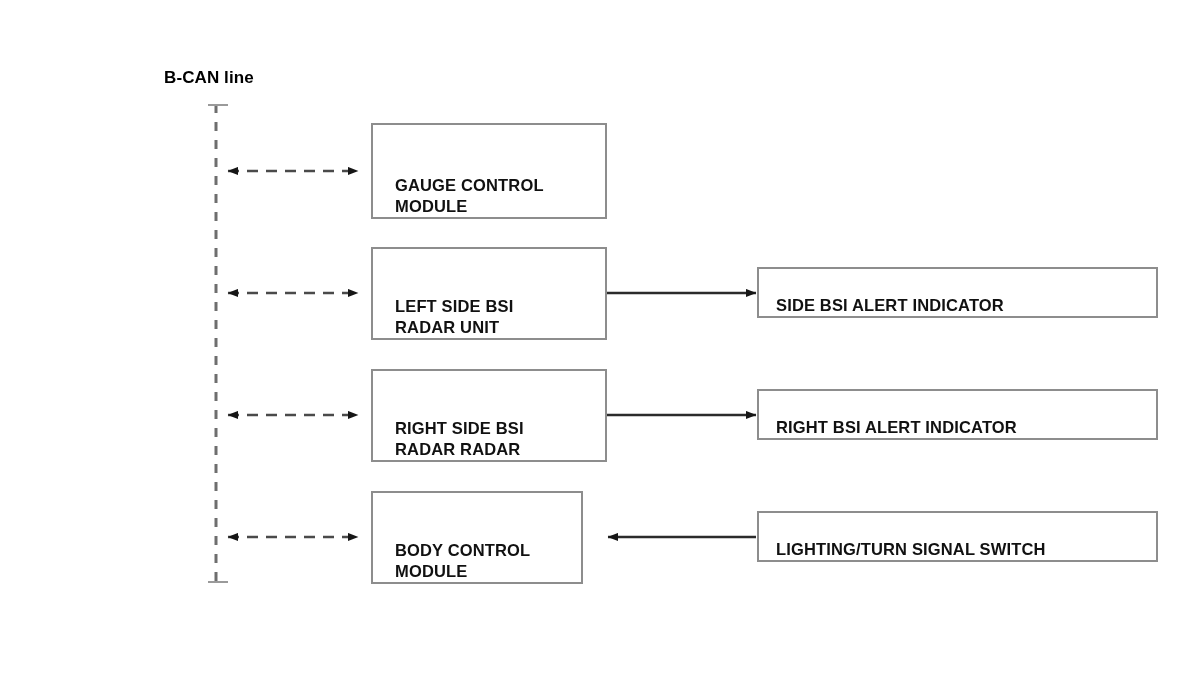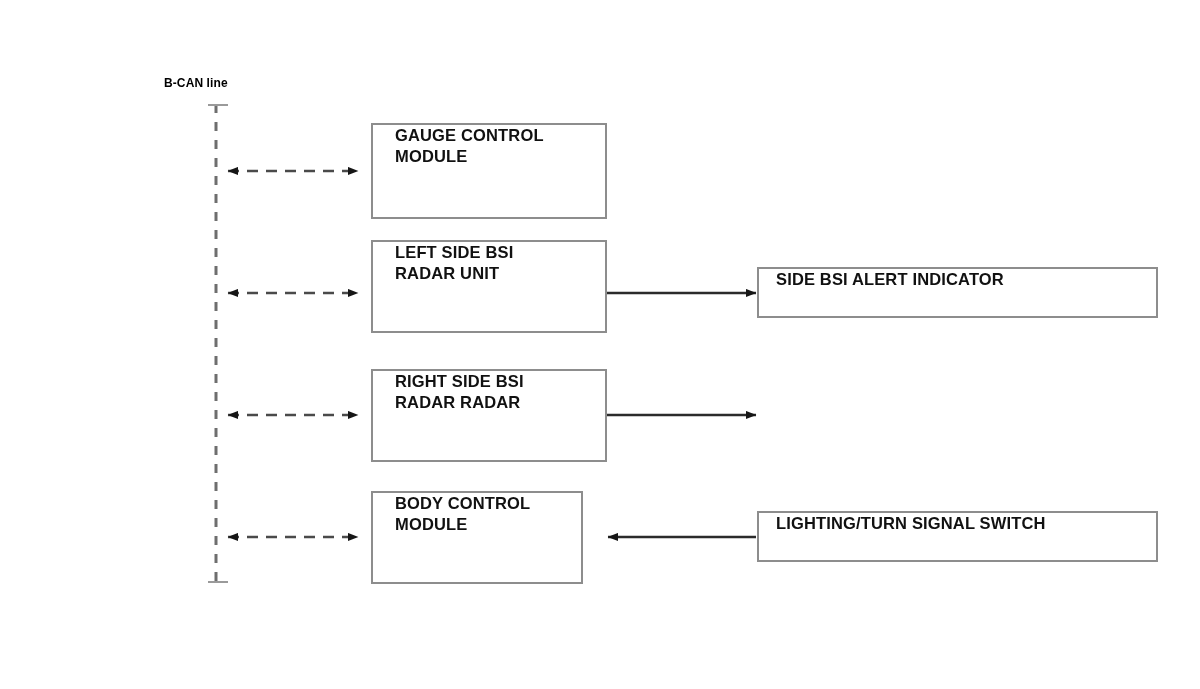--- a/index.html
+++ b/index.html
@@ -22,34 +22,34 @@
   #svg-layer {
     position: absolute;
     left: 0;
     top: 0;
     width: 1200px;
     height: 689px;
   }
   .bus-label {
     position: absolute;
     left: 164px;
-    top: 76px;
-    font-size: 12px;
+    top: 68px;
+    font-size: 17px;
     font-weight: bold;
     color: #000000;
     letter-spacing: 0.1px;
     white-space: nowrap;
   }
   .node-box {
     position: absolute;
     box-sizing: border-box;
     background: #ffffff;
     border: 2px solid #8d8d8d;
     display: flex;
-    align-items: flex-start;
+    align-items: flex-end;
   }
   .node-label {
     font-size: 16.5px;
     font-weight: bold;
     color: #111111;
     line-height: 1.28;
     padding-left: 22px;
     padding-right: 10px;
     letter-spacing: 0.15px;
     white-space: pre-line;
@@ -103,37 +103,40 @@
     </g>
   </svg>
 
   <div class="bus-label">B-CAN line</div>
 
   <div class="node-box" style="left:371px; top:123px; width:236px; height:96px;">
     <div class="node-label">GAUGE CONTROL
 MODULE</div>
   </div>
 
-  <div class="node-box" style="left:371px; top:240px; width:236px; height:93px;">
+  <div class="node-box" style="left:371px; top:247px; width:236px; height:93px;">
     <div class="node-label">LEFT SIDE BSI
 RADAR UNIT</div>
   </div>
 
   <div class="node-box" style="left:371px; top:369px; width:236px; height:93px;">
     <div class="node-label">RIGHT SIDE BSI
 RADAR RADAR</div>
   </div>
 
   <div class="node-box" style="left:371px; top:491px; width:212px; height:93px;">
     <div class="node-label">BODY CONTROL
 MODULE</div>
   </div>
 
   <div class="node-box wide" style="left:757px; top:267px; width:401px; height:51px;">
     <div class="node-label">SIDE BSI ALERT INDICATOR</div>
   </div>
 
+  <div class="node-box wide" style="left:757px; top:389px; width:401px; height:51px;">
+    <div class="node-label">RIGHT BSI ALERT INDICATOR</div>
+  </div>
 
   <div class="node-box wide" style="left:757px; top:511px; width:401px; height:51px;">
     <div class="node-label">LIGHTING/TURN SIGNAL SWITCH</div>
   </div>
 
 </div>
 
 </body></html>

